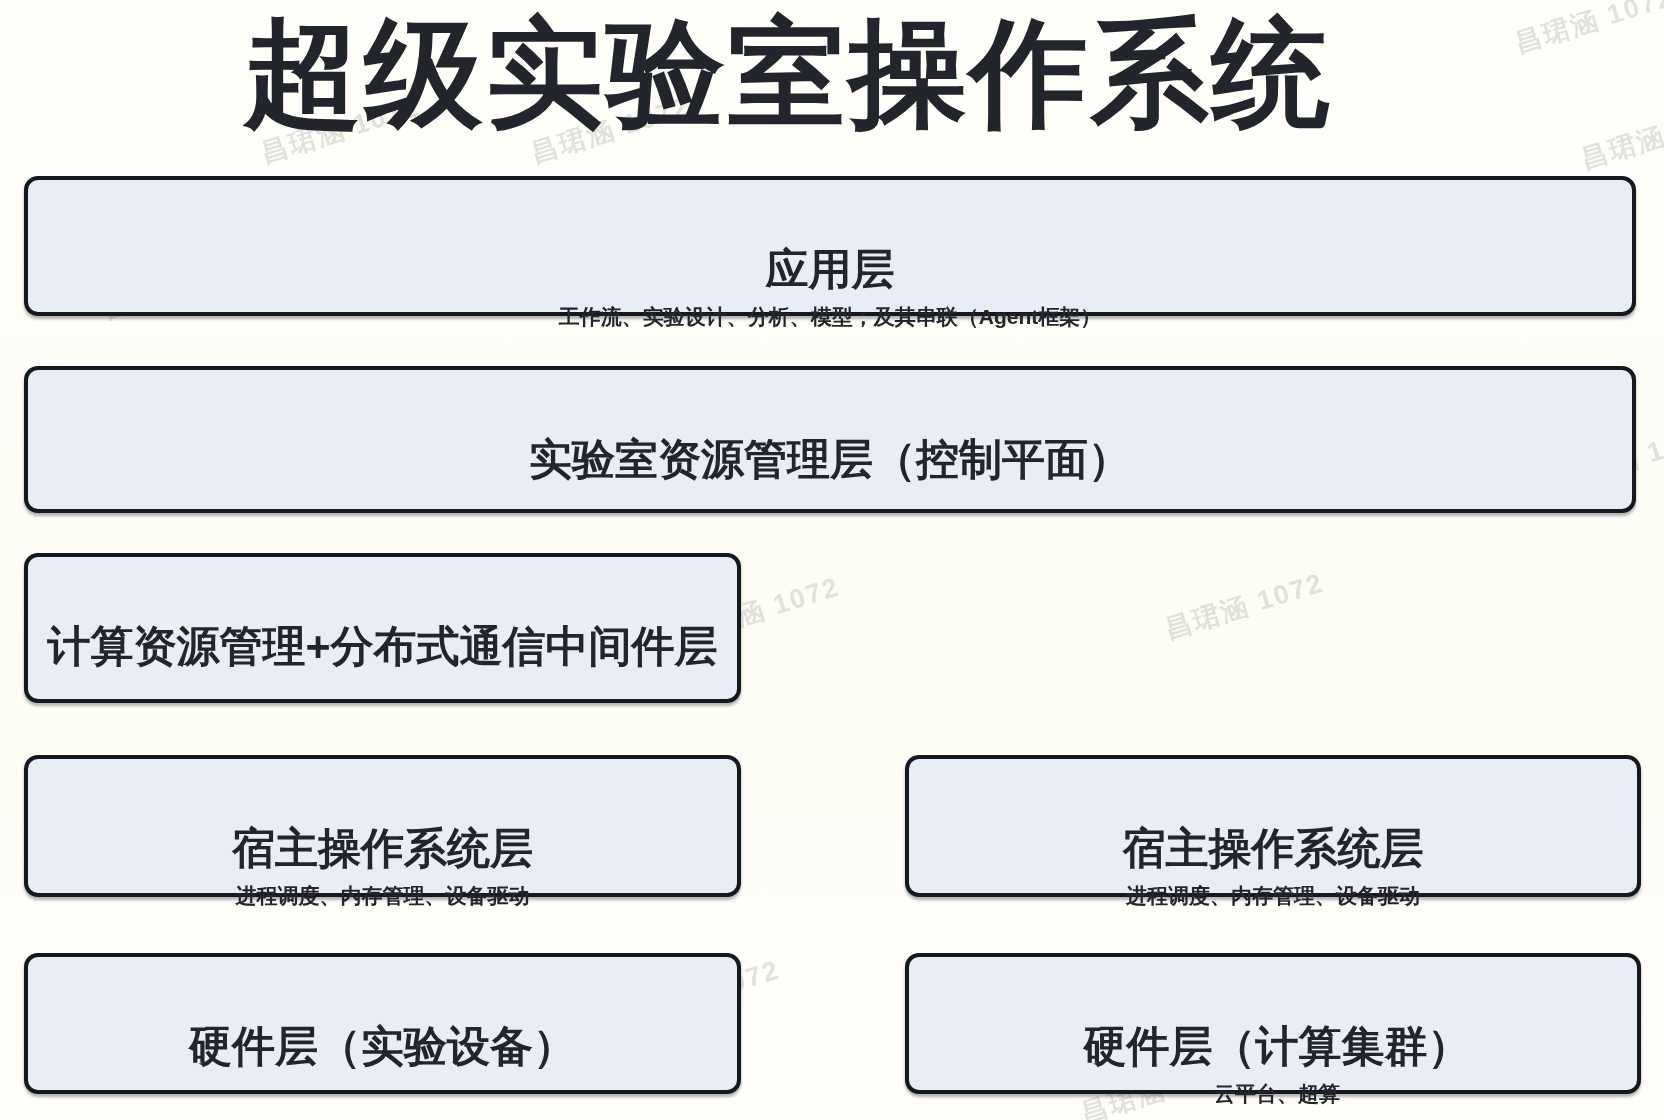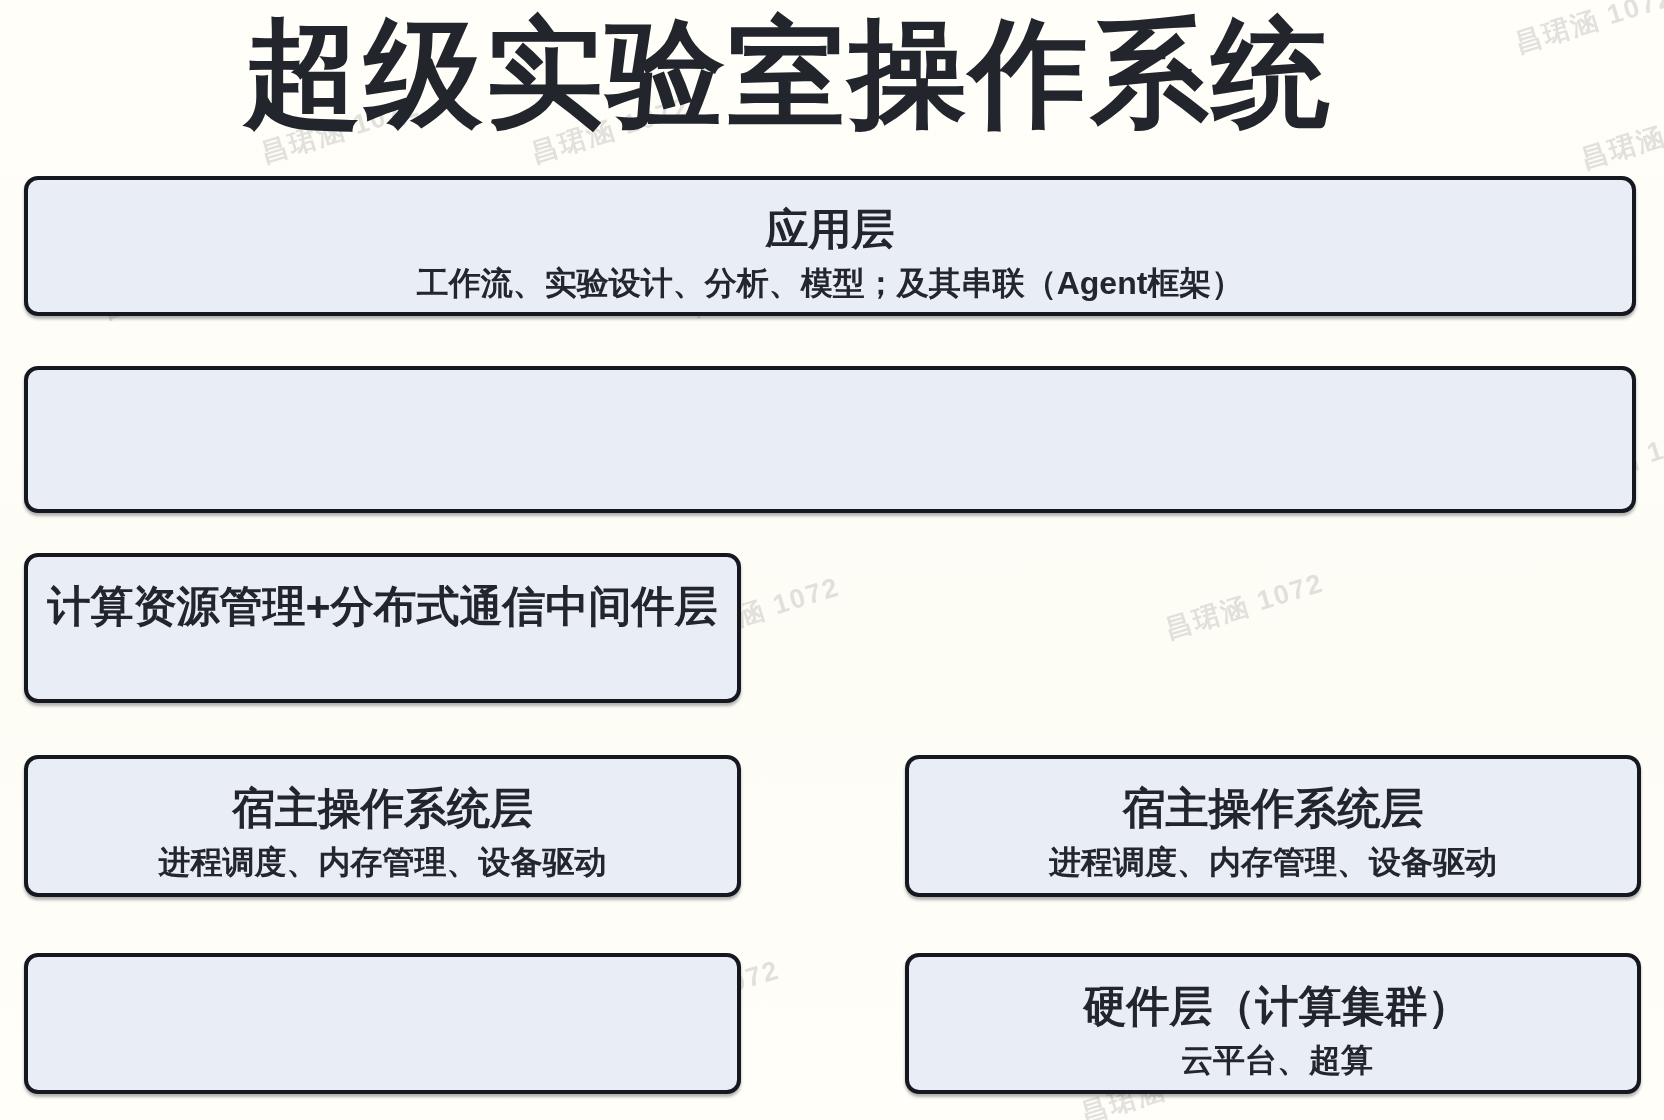--- a/index.html
+++ b/index.html
@@ -41,24 +41,25 @@
     padding-top:24px;
     gap:9px;
   }
   .box .box-title{
     font-weight:900;
     font-size:43px;
     line-height:1.18;
     color:#22252c;
     text-align:center;
     white-space:nowrap;
+    margin-top:40px;
   }
   .box .box-subtitle{
     font-weight:700;
-    font-size:32px;
+    font-size:21px;
     line-height:1.2;
     color:#23262d;
     text-align:center;
     white-space:nowrap;
   }
   
   #box-app        {left:24px;  top:176px; width:1612px; height:140px;}
   #box-resource   {left:24px;  top:366px; width:1612px; height:147px;}
   #box-middleware {left:24px;  top:553px; width:717px;  height:150px;}
   #box-node       {left:905px; top:553px; width:736px;  height:150px;}
@@ -108,38 +109,40 @@
     </div>
 
   <h1 class="page-title">超级实验室操作系统</h1>
 
   <div class="box" id="box-app">
     <div class="box-title">应用层</div>
     <div class="box-subtitle">工作流、实验设计、分析、模型；及其串联（Agent框架）</div>
   </div>
 
   <div class="box" id="box-resource">
+    <div class="box-title">实验室资源管理层（控制平面）</div>
   </div>
 
   <div class="box" id="box-middleware">
     <div class="box-title">计算资源管理+分布式通信中间件层</div>
   </div>
 
 
   <div class="box" id="box-hostos-a">
     <div class="box-title">宿主操作系统层</div>
     <div class="box-subtitle">进程调度、内存管理、设备驱动</div>
   </div>
 
   <div class="box" id="box-hostos-b">
     <div class="box-title">宿主操作系统层</div>
     <div class="box-subtitle">进程调度、内存管理、设备驱动</div>
   </div>
 
   <div class="box" id="box-hw-lab">
+    <div class="box-title">硬件层（实验设备）</div>
   </div>
 
   <div class="box" id="box-hw-compute">
     <div class="box-title">硬件层（计算集群）</div>
     <div class="box-subtitle">云平台、超算</div>
   </div>
 
 </div>
 
 </body></html>

